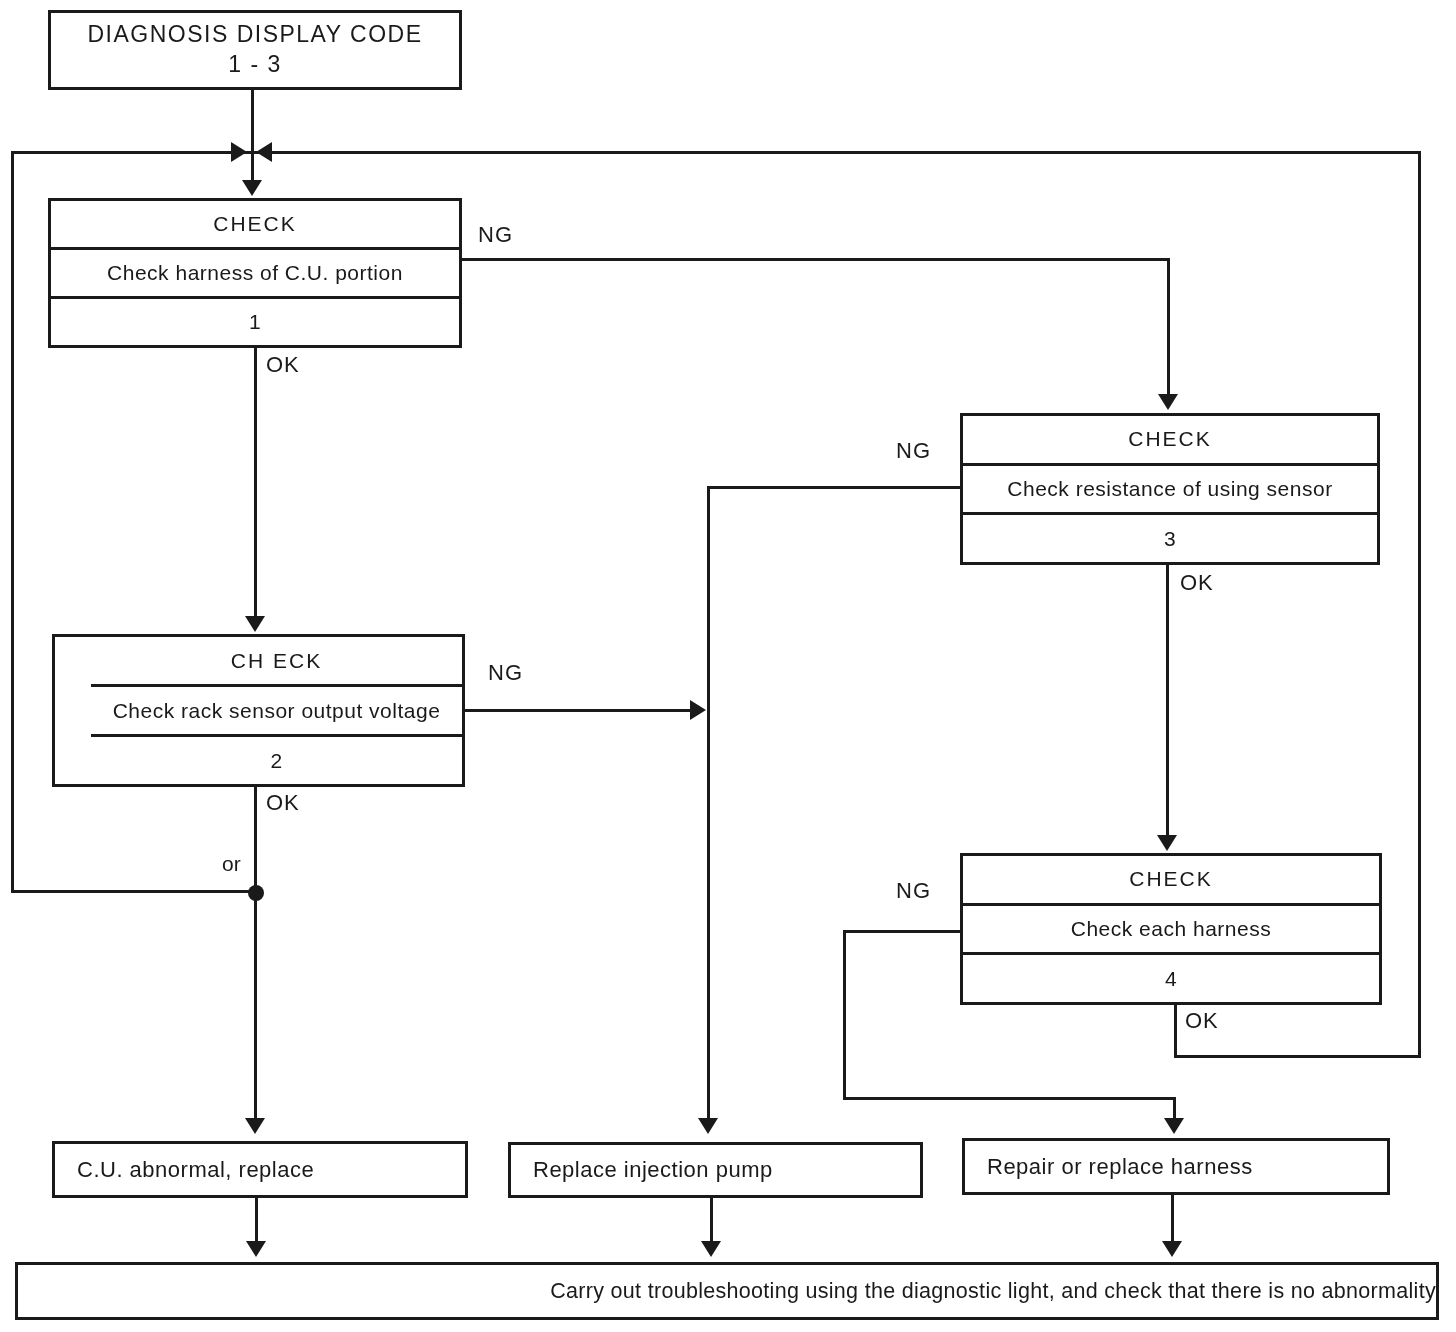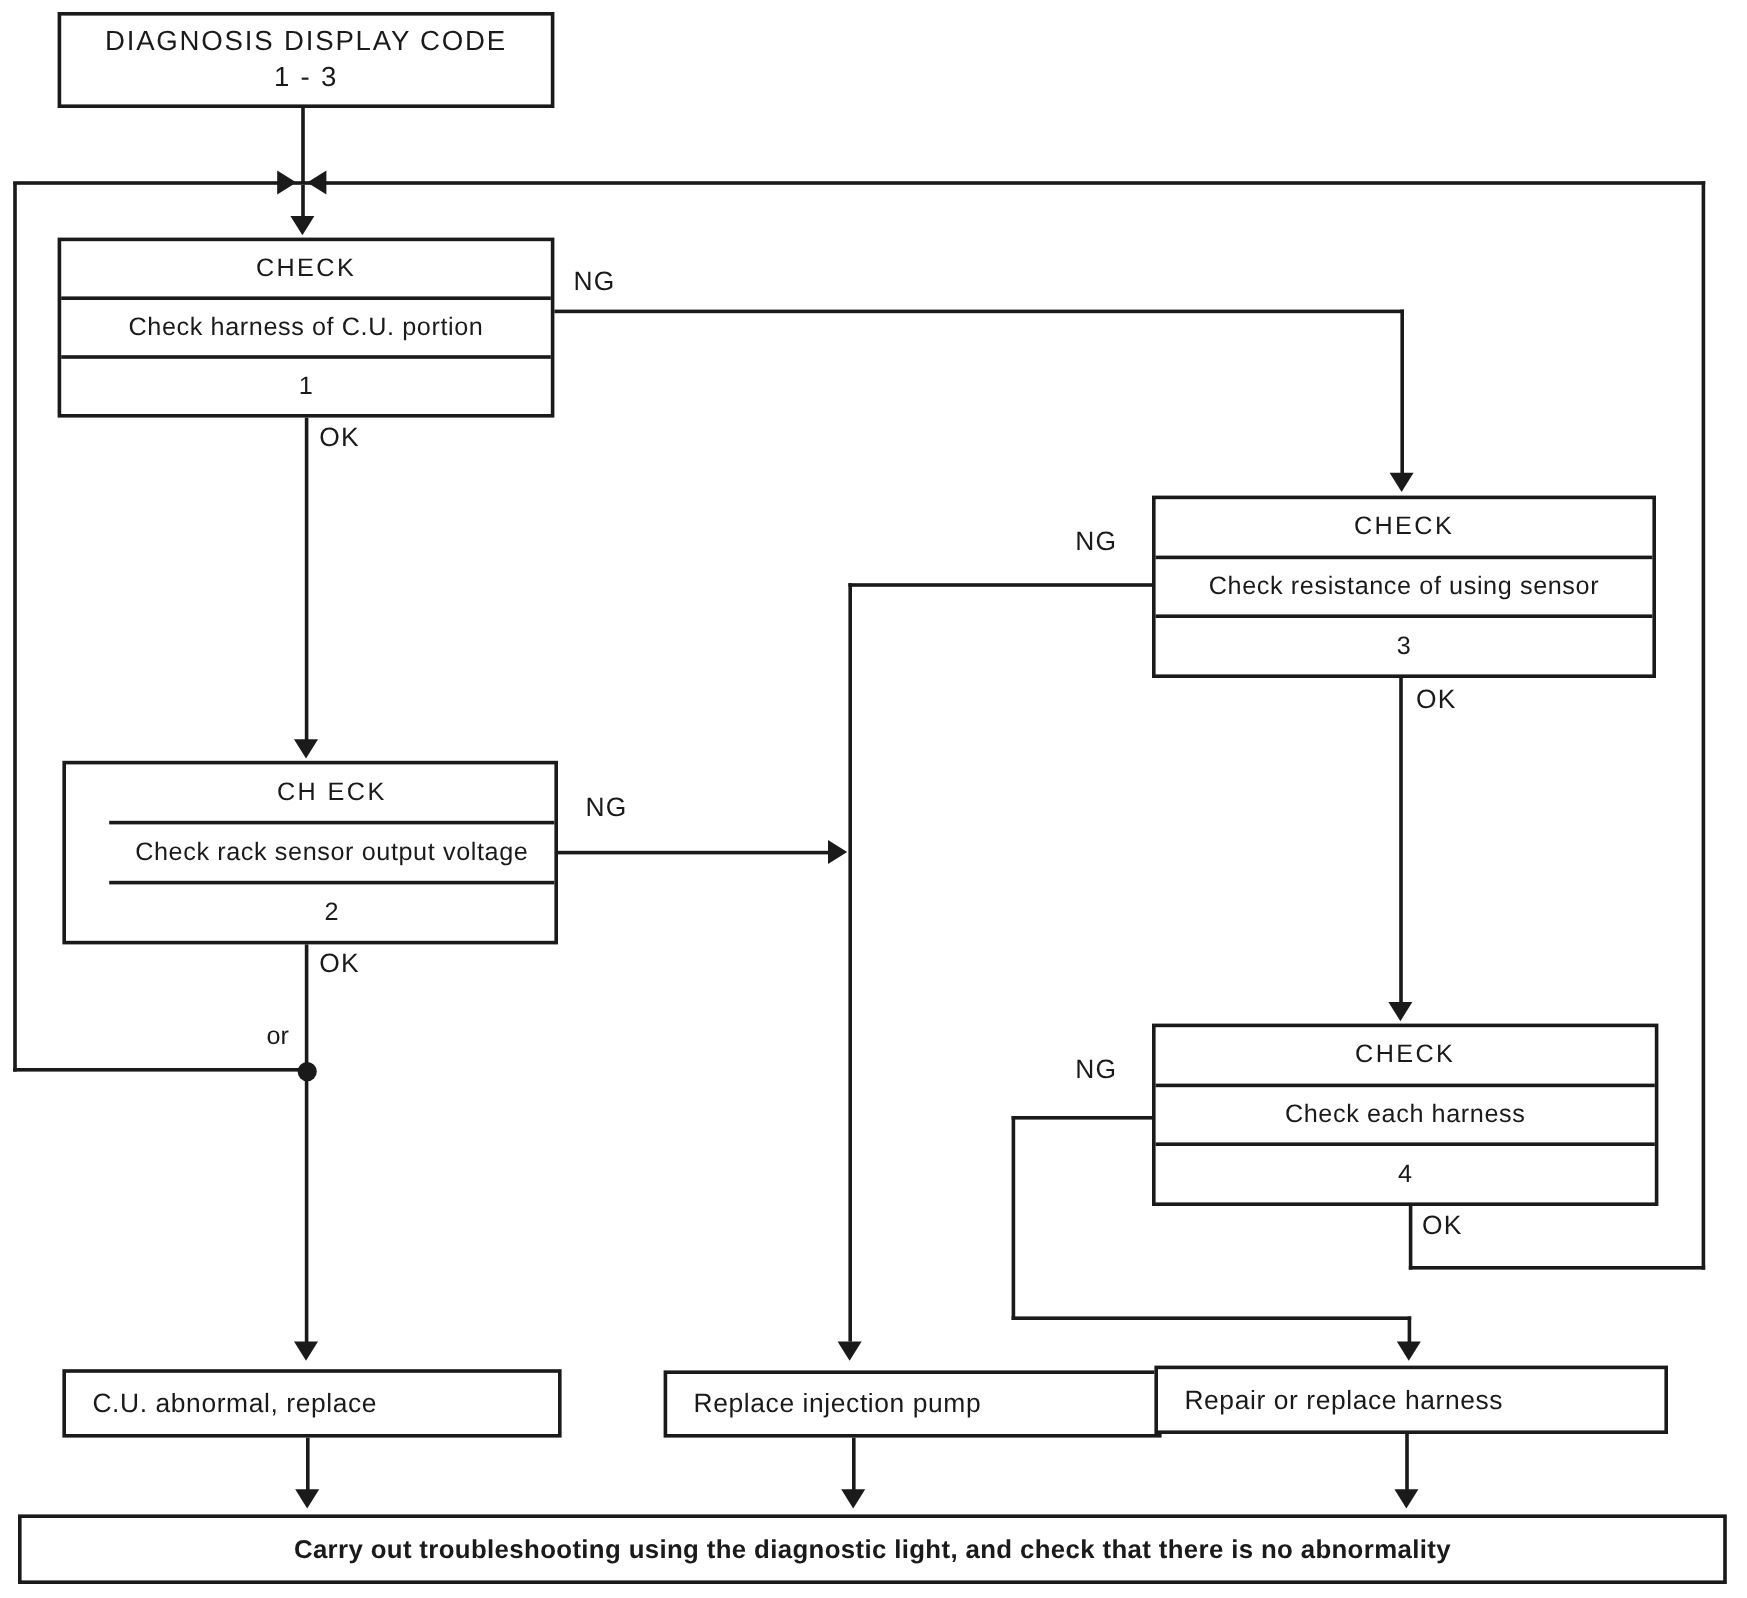--- a/index.html
+++ b/index.html
@@ -17,21 +17,21 @@
     flex: 1; display: flex; align-items: center; justify-content: center;
     border-top: 3px solid var(--ink); font-size: 21px; letter-spacing: 0.5px;
   }
   .cbox .r:first-child { border-top: none; }
   .cbox .r.hdr { letter-spacing: 2px; }
   .startbox {
     display: flex; flex-direction: column; align-items: center; justify-content: center;
     font-size: 23px; letter-spacing: 1.5px; line-height: 1.3;
   }
   .resultbox { display: flex; align-items: center; padding-left: 22px; font-size: 22px; letter-spacing: 0.5px; }
-  .footerbar { display: flex; align-items: center; justify-content: center; font-size: 21.5px; letter-spacing: 0.3px; font-weight: bold; }
+  .footerbar { display: flex; align-items: center; justify-content: flex-end; font-size: 21.5px; letter-spacing: 0.3px; }
   .lbl { position: absolute; font-size: 22px; letter-spacing: 1px; }
   .lbl.small { font-size: 21px; letter-spacing: 0; }
   .ah { position: absolute; width: 0; height: 0; }
   .ah.down  { border-left: 10px solid transparent; border-right: 10px solid transparent; border-top: 16px solid var(--ink); }
   .ah.right { border-top: 10px solid transparent; border-bottom: 10px solid transparent; border-left: 16px solid var(--ink); }
   .ah.left  { border-top: 10px solid transparent; border-bottom: 10px solid transparent; border-right: 16px solid var(--ink); }
   .dot { position: absolute; width: 16px; height: 16px; border-radius: 50%; background: var(--ink); }
 </style>
 </head>
 <body>
@@ -117,21 +117,21 @@
   <div class="ah down" style="left:1164px; top:1118px;"></div>
 
   <span class="lbl" style="left:1185px; top:1008px;">OK</span>
   <div class="line" style="left:1174px; top:1005px; width:3px; height:53px;"></div>
   <div class="line" style="left:1174px; top:1055px; width:247px; height:3px;"></div>
   <div class="line" style="left:1418px; top:151px; width:3px; height:907px;"></div>
 
   <div class="box resultbox" style="left:52px; top:1141px; width:416px; height:57px;">
     <span>C.U. abnormal, replace</span>
   </div>
-  <div class="box resultbox" style="left:508px; top:1142px; width:415px; height:56px;margin-left:45px;">
+  <div class="box resultbox" style="left:508px; top:1142px; width:415px; height:56px;">
     <span>Replace injection pump</span>
   </div>
   <div class="box resultbox" style="left:962px; top:1138px; width:428px; height:57px;">
     <span>Repair or replace harness</span>
   </div>
 
   <div class="line" style="left:255px; top:1198px; width:3px; height:44px;"></div>
   <div class="ah down" style="left:246px; top:1241px;"></div>
   <div class="line" style="left:710px; top:1198px; width:3px; height:44px;"></div>
   <div class="ah down" style="left:701px; top:1241px;"></div>

